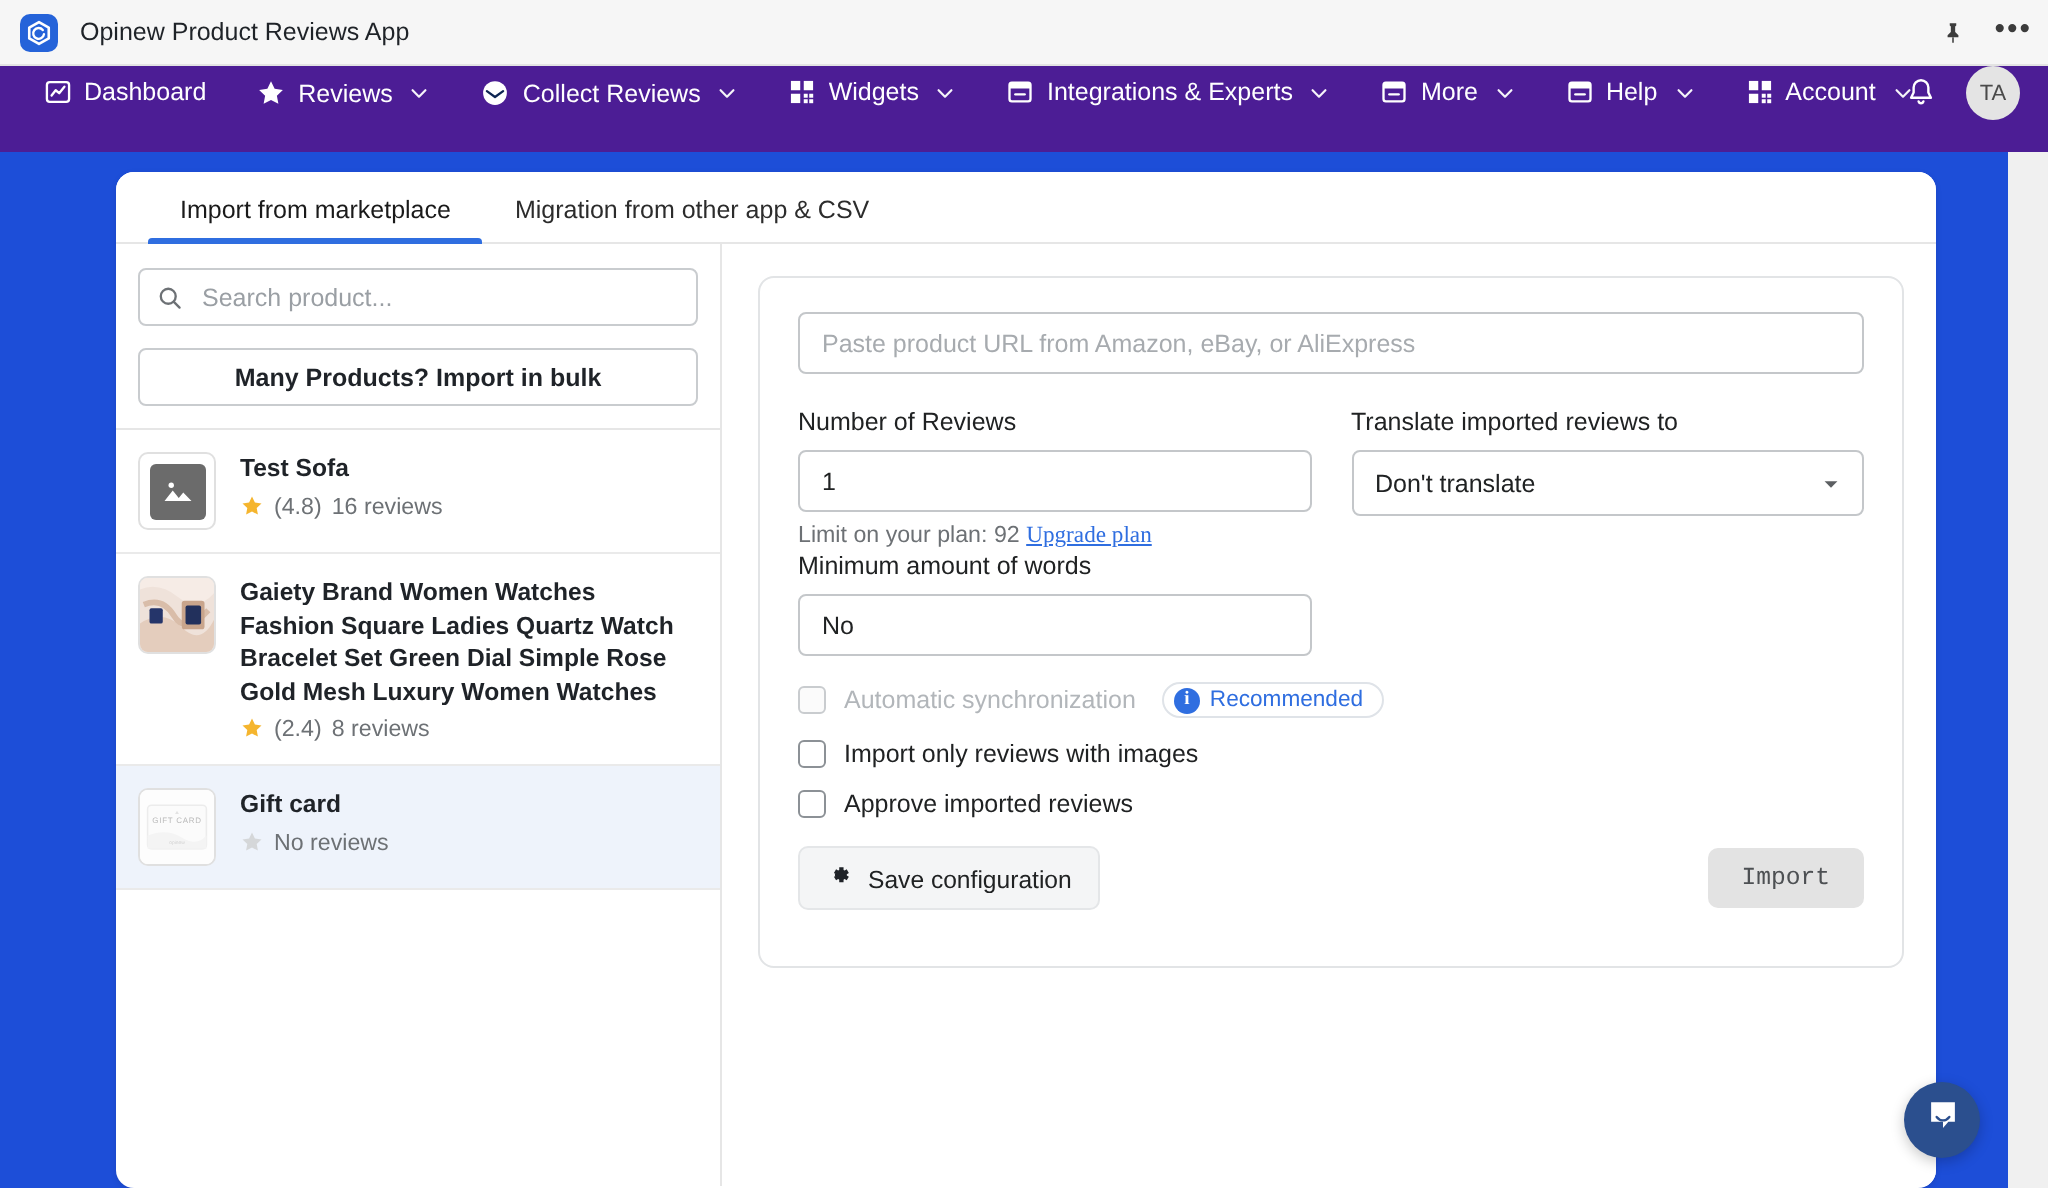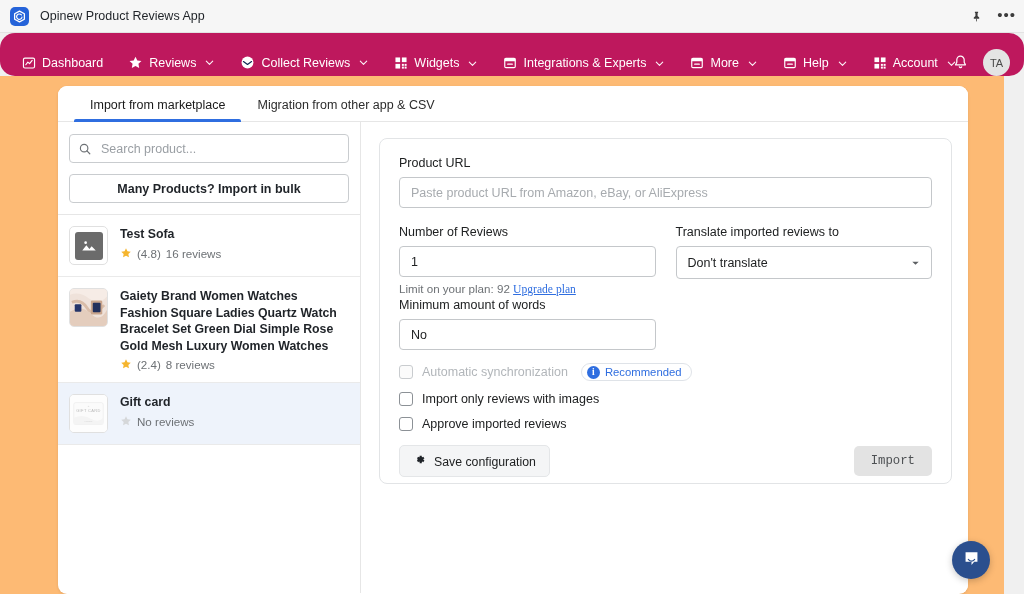--- a/index.html
+++ b/index.html
@@ -31,24 +31,23 @@
     display: flex; align-items: center; gap: 14px;
   }
   .pin-icon, .ellipsis-icon {
     color: #3c3c3c; display: flex; align-items: center;
     justify-content: center; cursor: default;
   }
   .ellipsis-icon { font-size: 15px; letter-spacing: 1px; line-height: 1; padding-bottom:4px;}
 
   
   .navbar {
-    height: 43px; background: #be185d;
-    display: flex; align-items: flex-end; padding: 0 12px 0 14px;
+    height: 43px; background: #4c1d95;
+    display: flex; align-items: flex-start; padding: 0 12px 0 14px;
     position: relative;
-    border-radius: 15px;
   }
   .nav-item {
     display: flex; align-items: center; gap: 6px;
     color: #ffffff; font-size: 12.5px;
     padding: 6px 8px; border-radius: 4px; cursor: pointer;
     white-space: nowrap;
   }
   .nav-item + .nav-item { margin-left: 9px; }
   .nav-icon { display: flex; align-items: center; }
   .chev { margin-left: 2px; opacity: .95; display:flex; }
@@ -58,21 +57,21 @@
   }
   .bell { cursor: pointer; display:flex; }
   .avatar {
     width: 27px; height: 27px; border-radius: 50%;
     background: #e4e4e4; color: #4a4a4a;
     display: flex; align-items: center; justify-content: center;
     font-size: 11px; cursor: pointer;
   }
 
   
-  .page { position: relative; width: 1004px; height: 518px; background: #fdba74; padding-left: 11px; }
+  .page { position: relative; width: 1004px; height: 518px; background: #1d4ed8; padding-left: 11px; }
   .card {
     position: absolute; left: 58px; top: 10px;
     width: 910px; height: 508px;
     background: #ffffff; border-radius: 9px;
     box-shadow: 0 1px 3px rgba(0,0,0,.10);
     overflow: hidden;
   }
   .tabs {
     height: 36px; display: flex; align-items: flex-end;
     padding-left: 16px; border-bottom: 1px solid #e6e6e6;
@@ -483,21 +482,20 @@
               </div>
             </div>
           </div>
 
         </div>
       </div>
 
       <div class="right-pane">
         <div class="form-card">
 
-          <label class="field-label">Product URL</label>
           <input class="text-input" type="text" placeholder="Paste product URL from Amazon, eBay, or AliExpress" style="">
 
           <div class="two-col">
             <div class="col">
               <label class="field-label">Number of Reviews</label>
               <input class="text-input" type="text" value="1" style="">
               <div class="helper">
                 <span>Limit on your plan: 92</span>
                 <a>Upgrade plan</a>
               </div>

